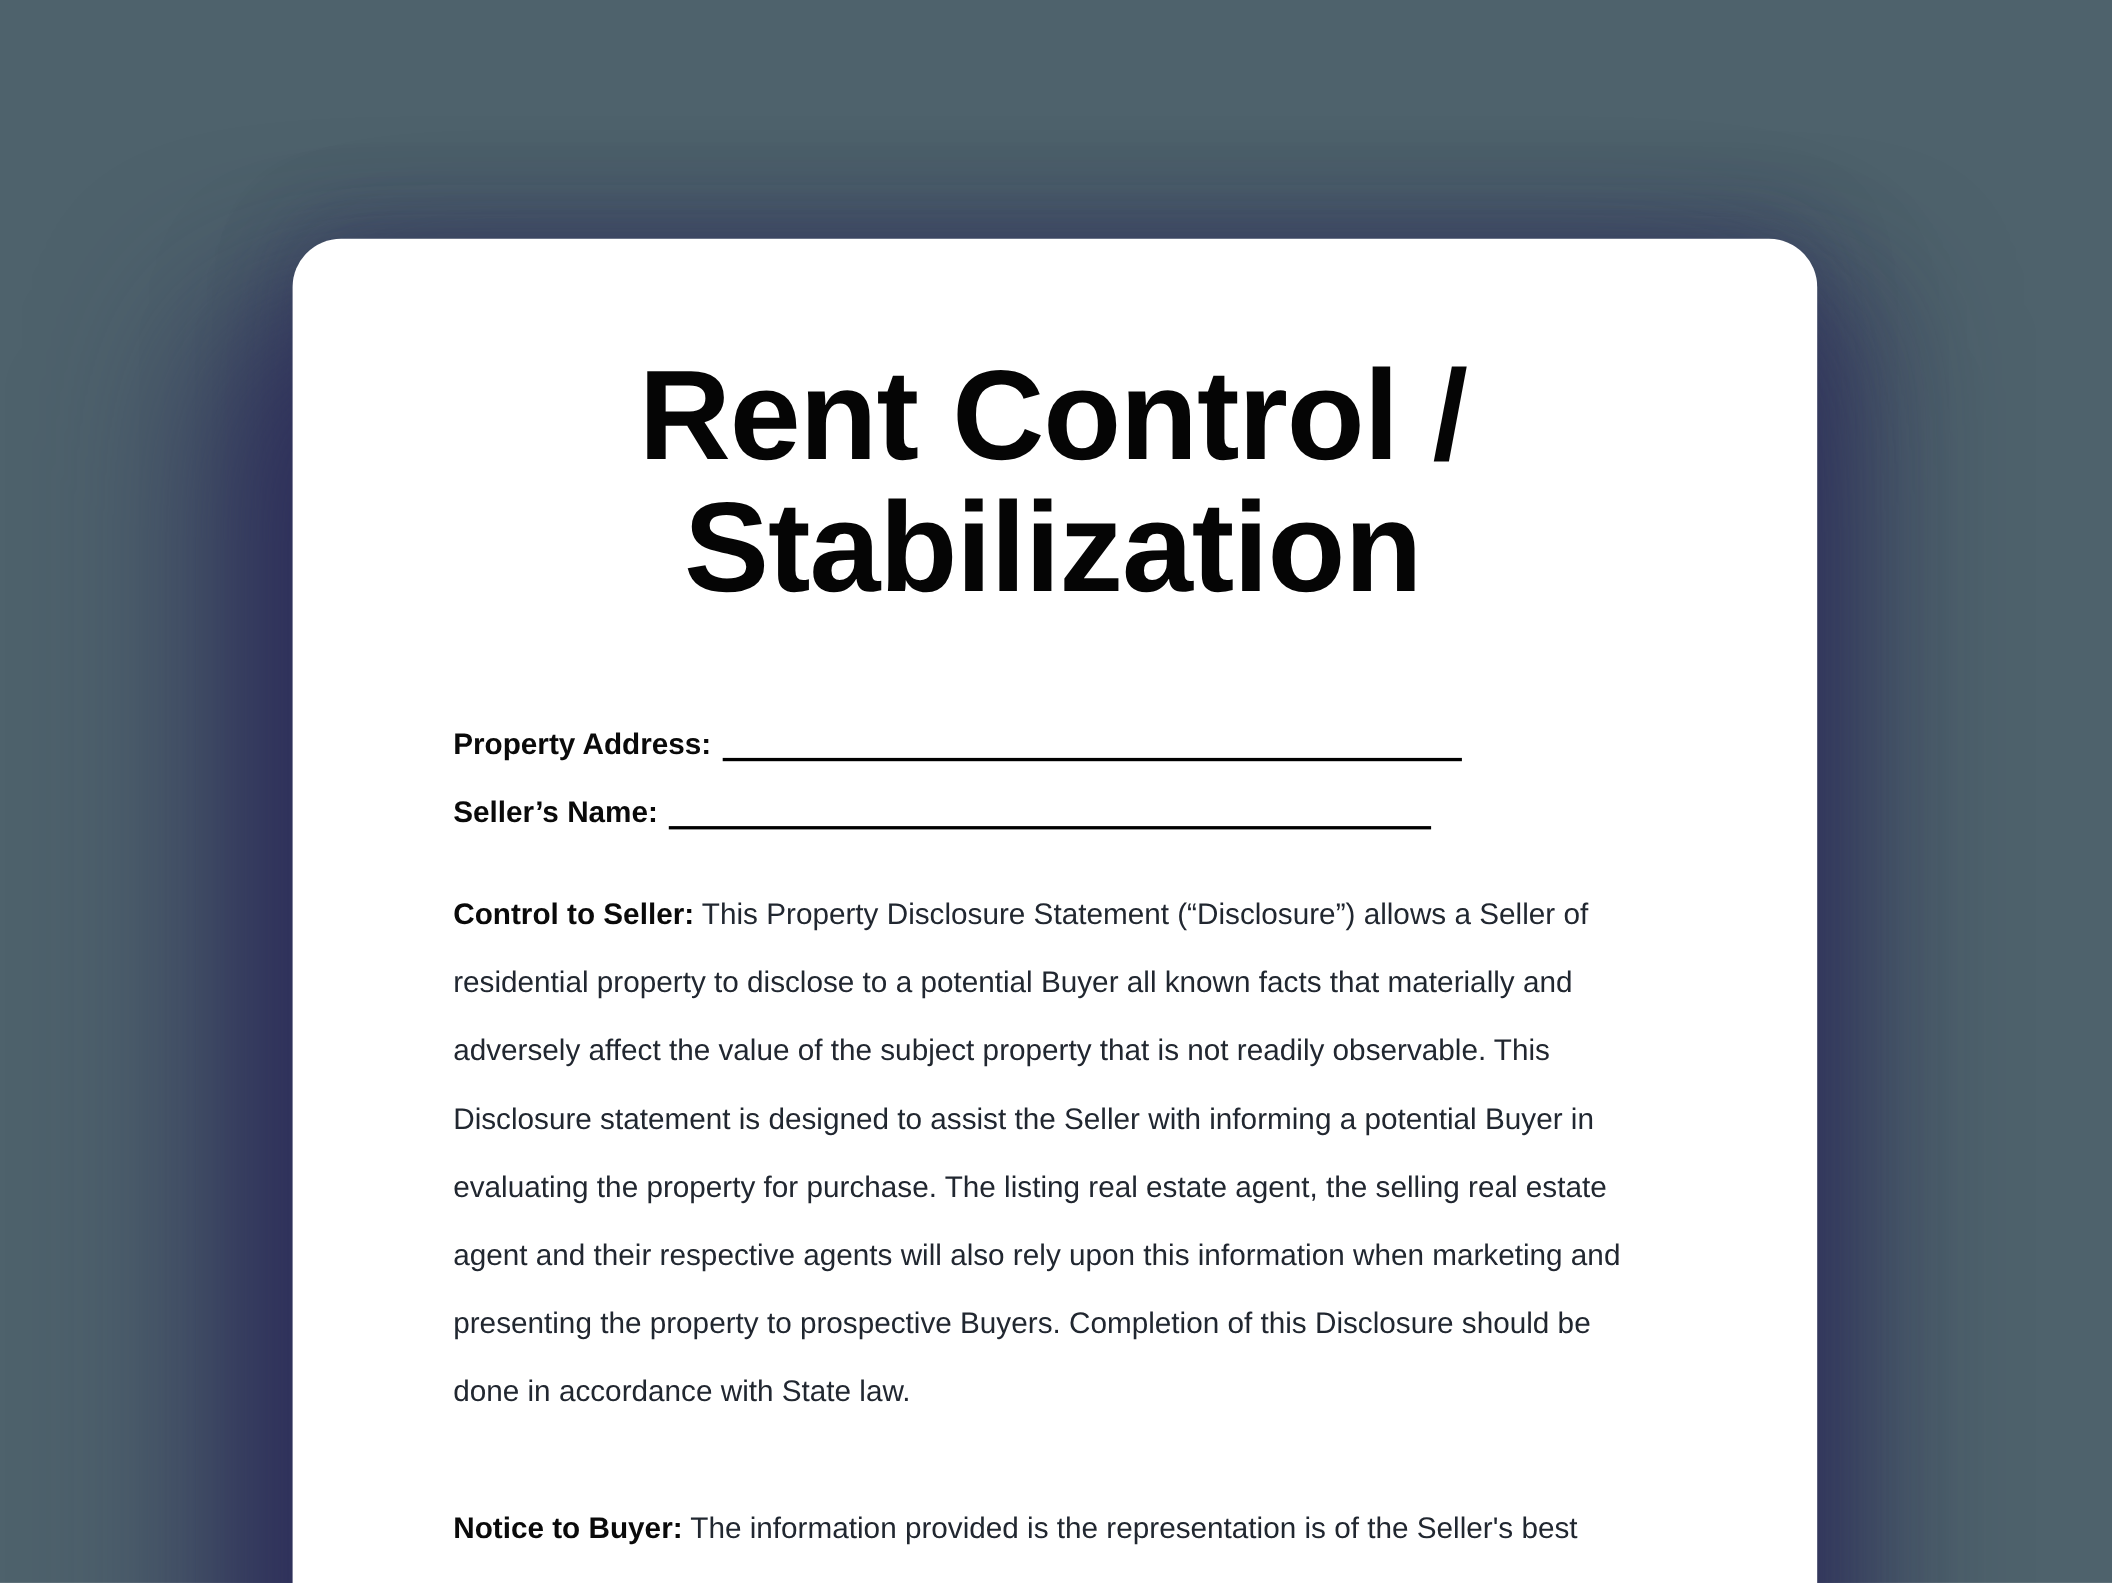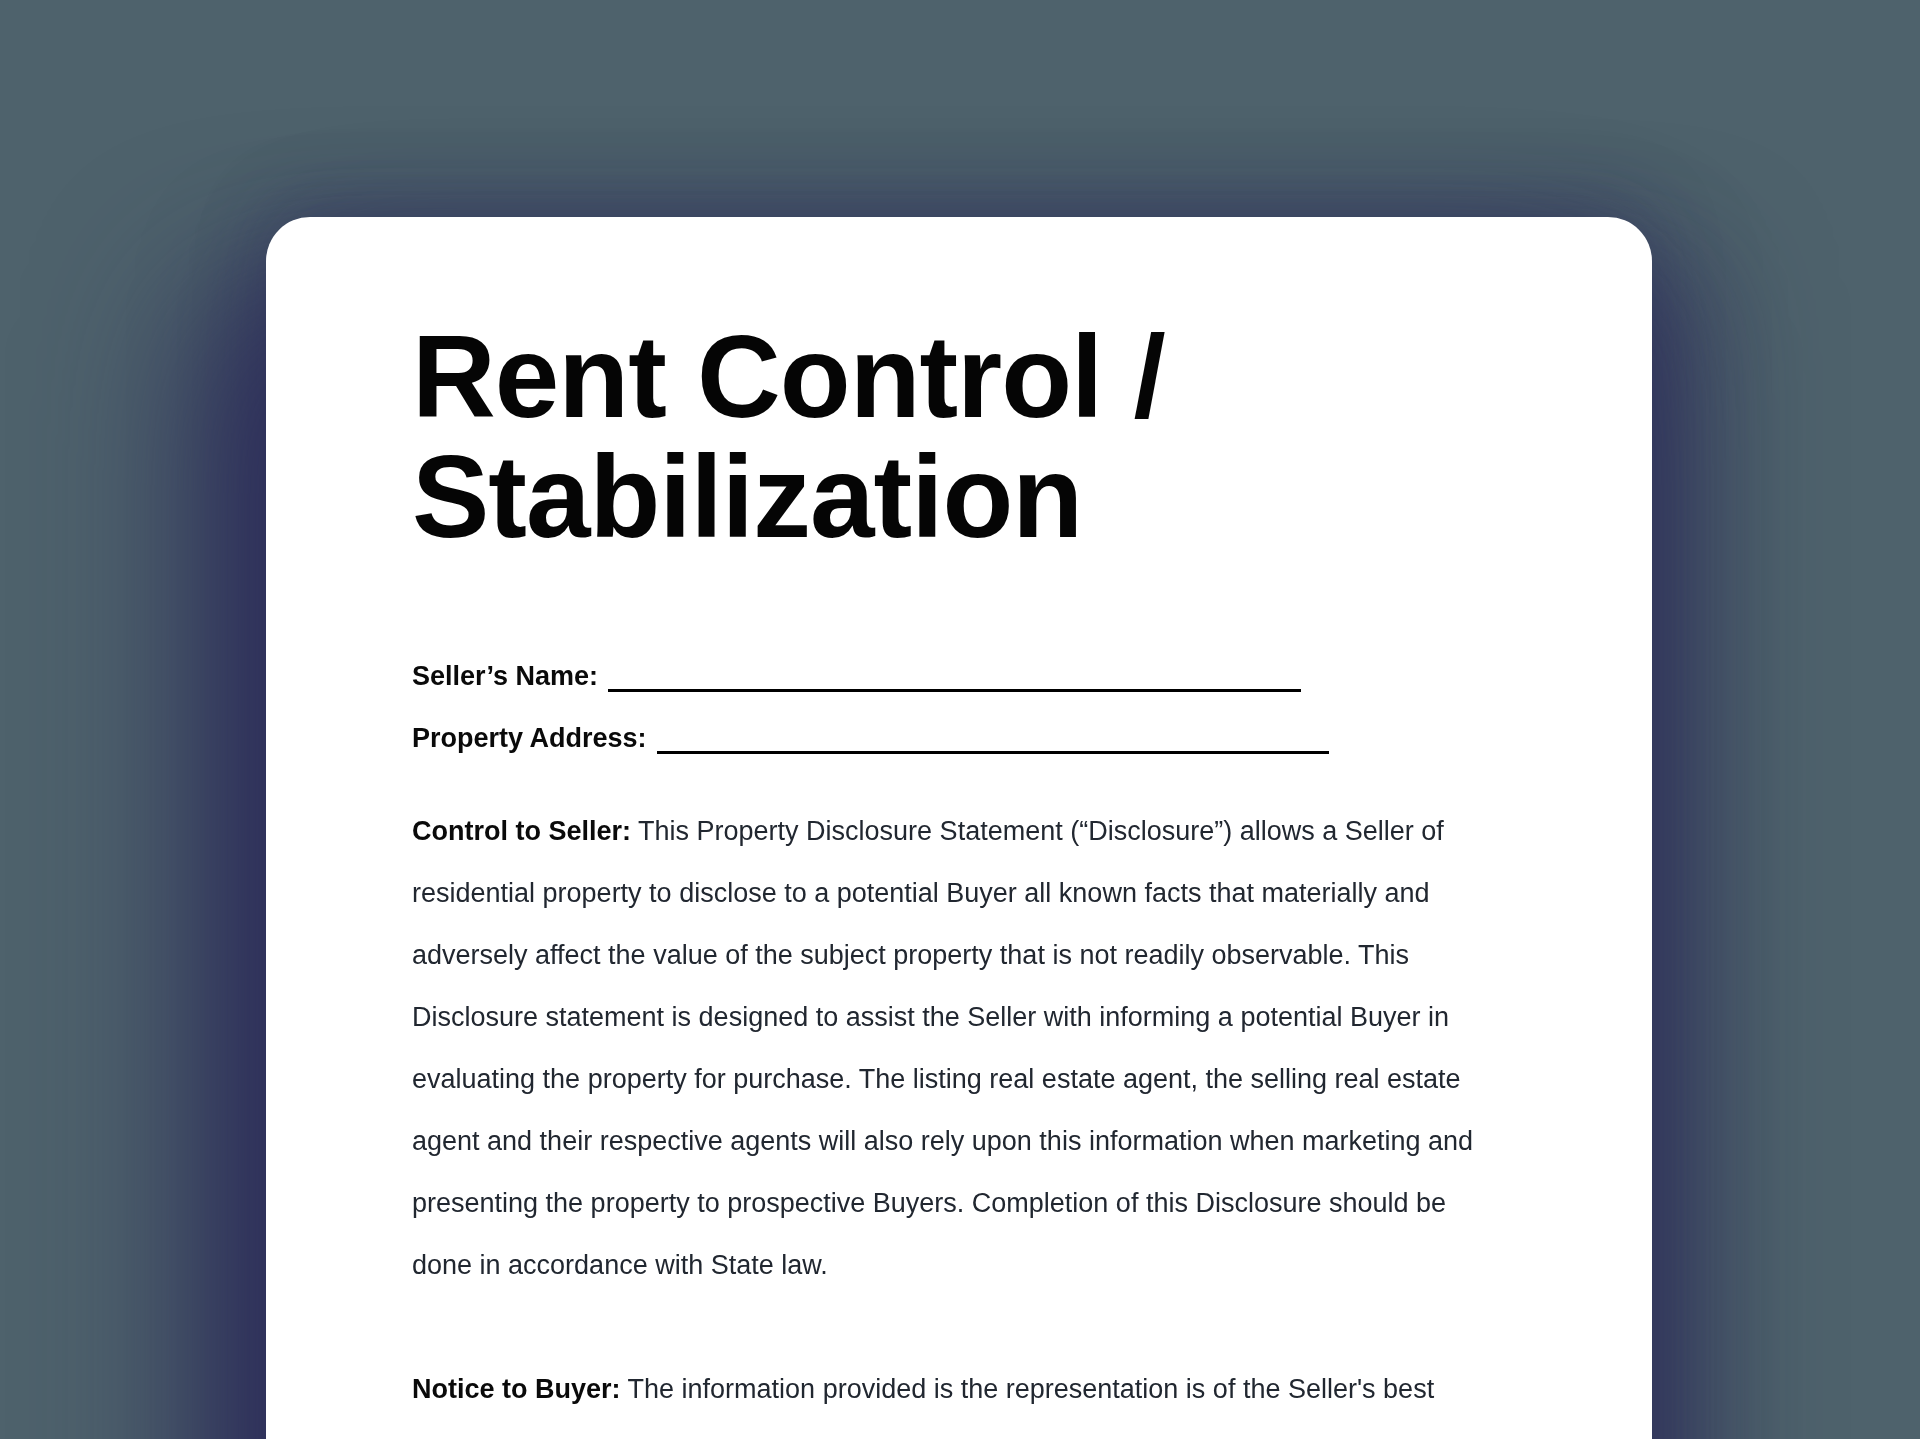--- a/index.html
+++ b/index.html
@@ -27,20 +27,21 @@
   }
   .content{
     padding:100px 150px 0 146px; 
   }
   .doc-title{
     font-size:116px;
     font-weight:700;
     line-height:120px;
     letter-spacing:-1px;
     color:#050505;
+    text-align:center;
     margin-bottom:88px;
   }
   .fields{
     line-height:62px;
     font-size:27px;
     color:#0a0a0a;
   }
   .field-row{ white-space:nowrap; }
   .field-label{ font-weight:700; }
   .field-line{
@@ -62,24 +63,24 @@
 </head>
 <body>
 
 <div class="card">
   <div class="content">
 
     <h1 class="doc-title">Rent Control / Stabilization</h1>
 
     <div class="fields">
       <div class="field-row">
-        <span class="field-label">Seller’s Name:</span><span class="field-line" style="width:693px"></span>
+        <span class="field-label">Property Address:</span><span class="field-line" style="width:672px"></span>
       </div>
       <div class="field-row">
-        <span class="field-label">Property Address:</span><span class="field-line" style="width:672px"></span>
+        <span class="field-label">Seller’s Name:</span><span class="field-line" style="width:693px"></span>
       </div>
     </div>
 
     <div class="paragraphs">
       <p class="para">
         <span class="para-label">Control to Seller:</span>
         <span>This Property Disclosure Statement (“Disclosure”) allows a Seller of residential property to disclose to a potential Buyer all known facts that materially and adversely affect the value of the subject property that is not readily observable. This Disclosure statement is designed to assist the Seller with informing a potential Buyer in evaluating the property for purchase. The listing real estate agent, the selling real estate agent and their respective agents will also rely upon this information when marketing and presenting the property to prospective Buyers. Completion of this Disclosure should be done in accordance with State law.</span>
       </p>
       <p class="para">
         <span class="para-label">Notice to Buyer:</span>

